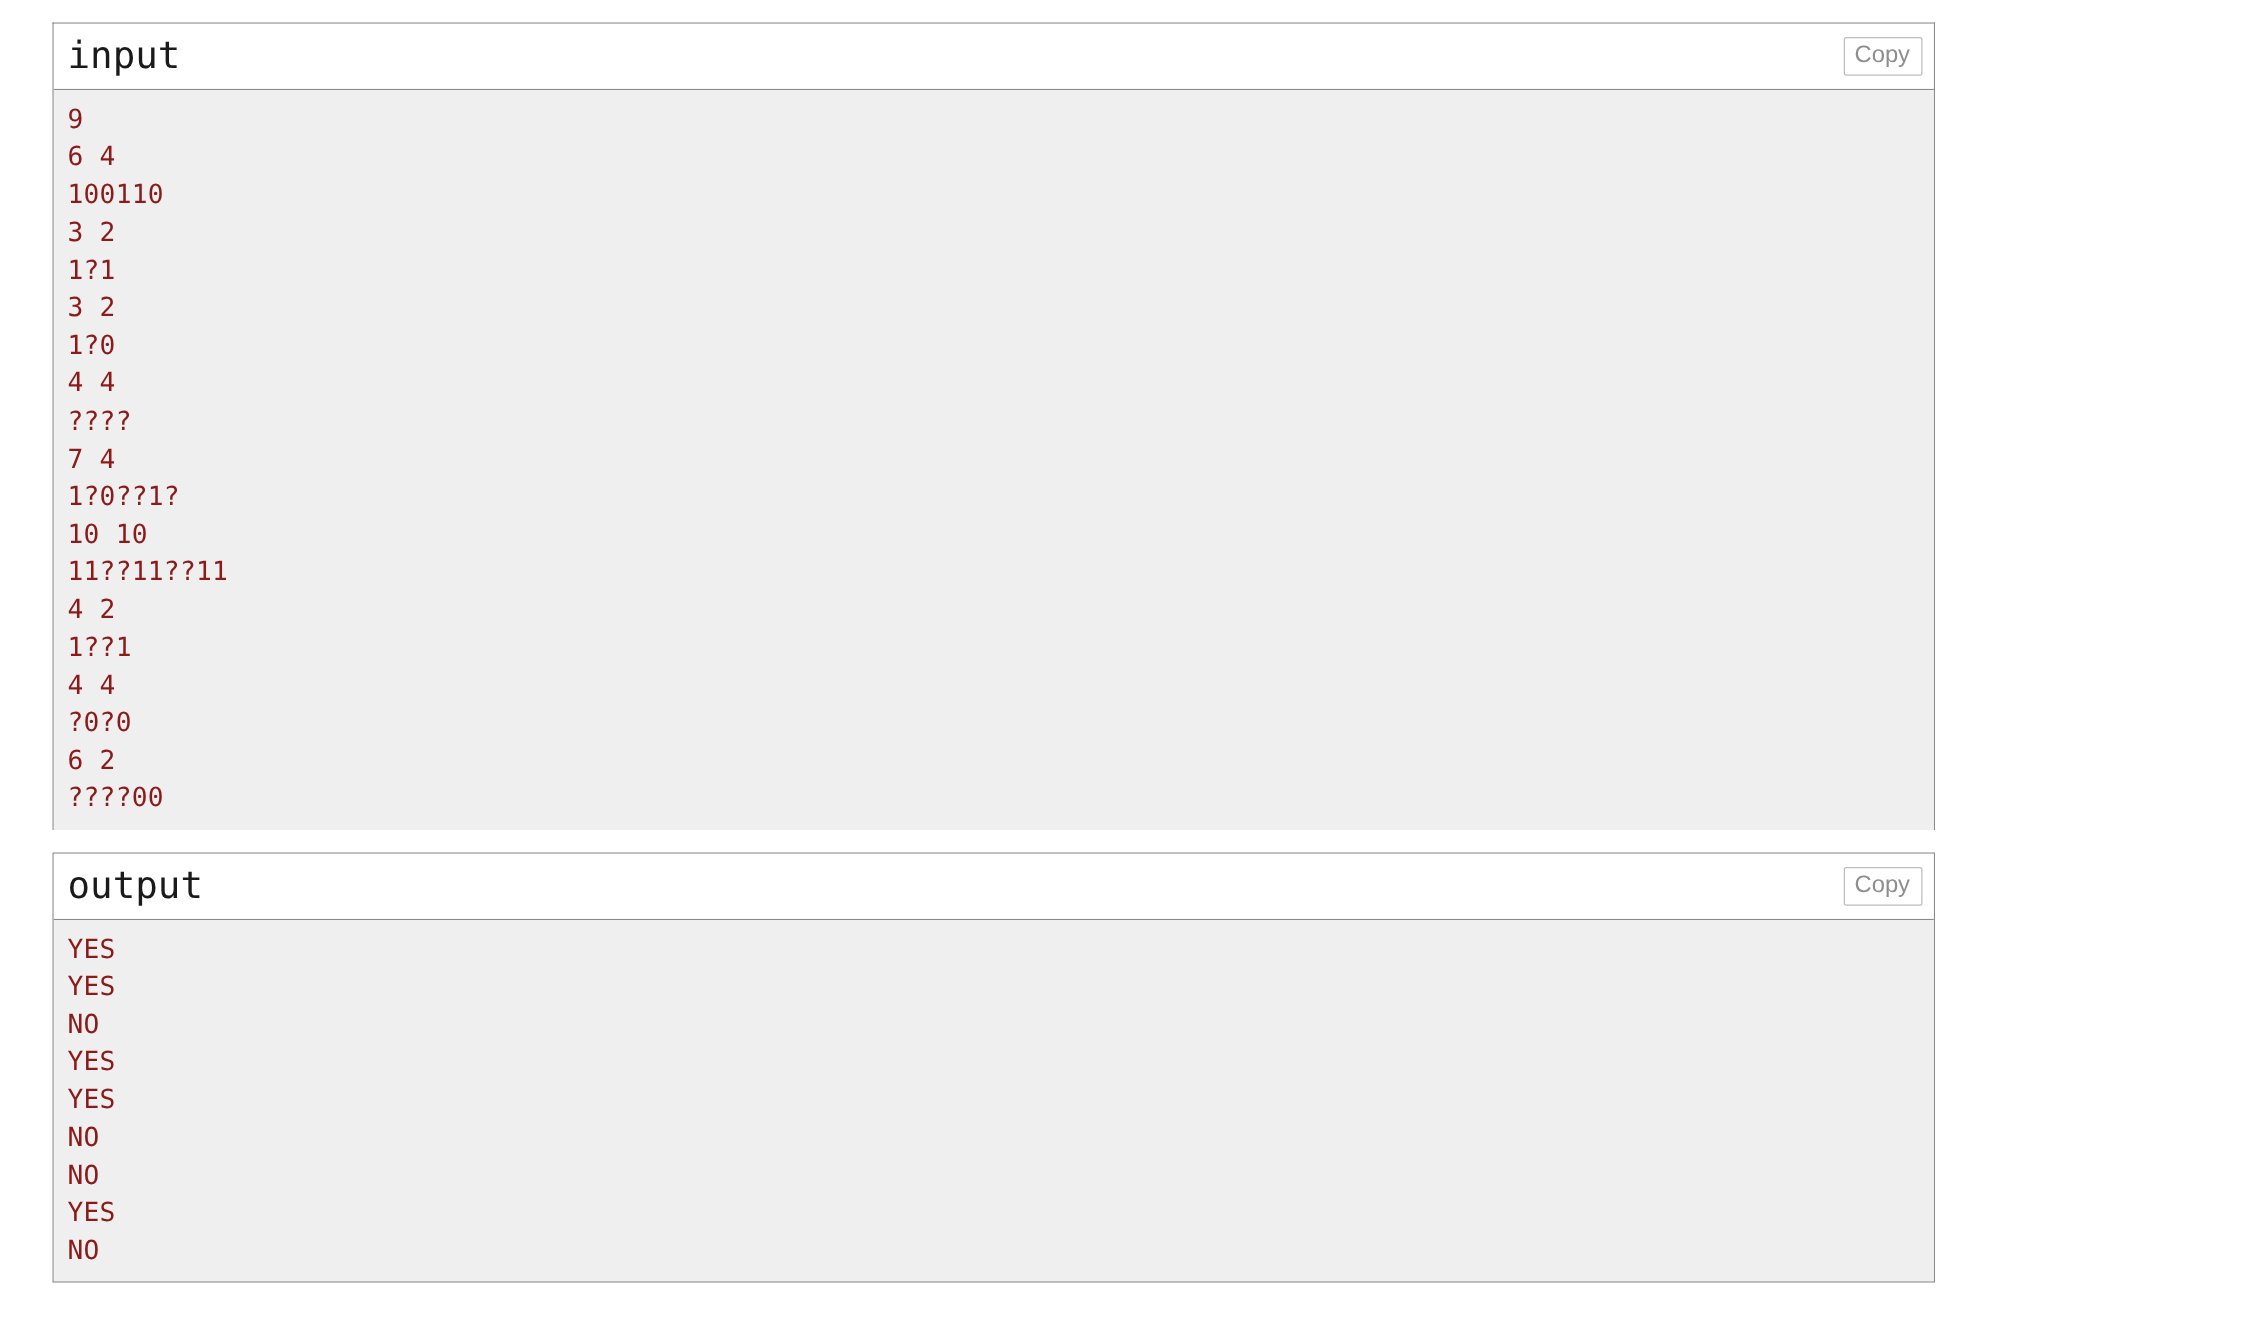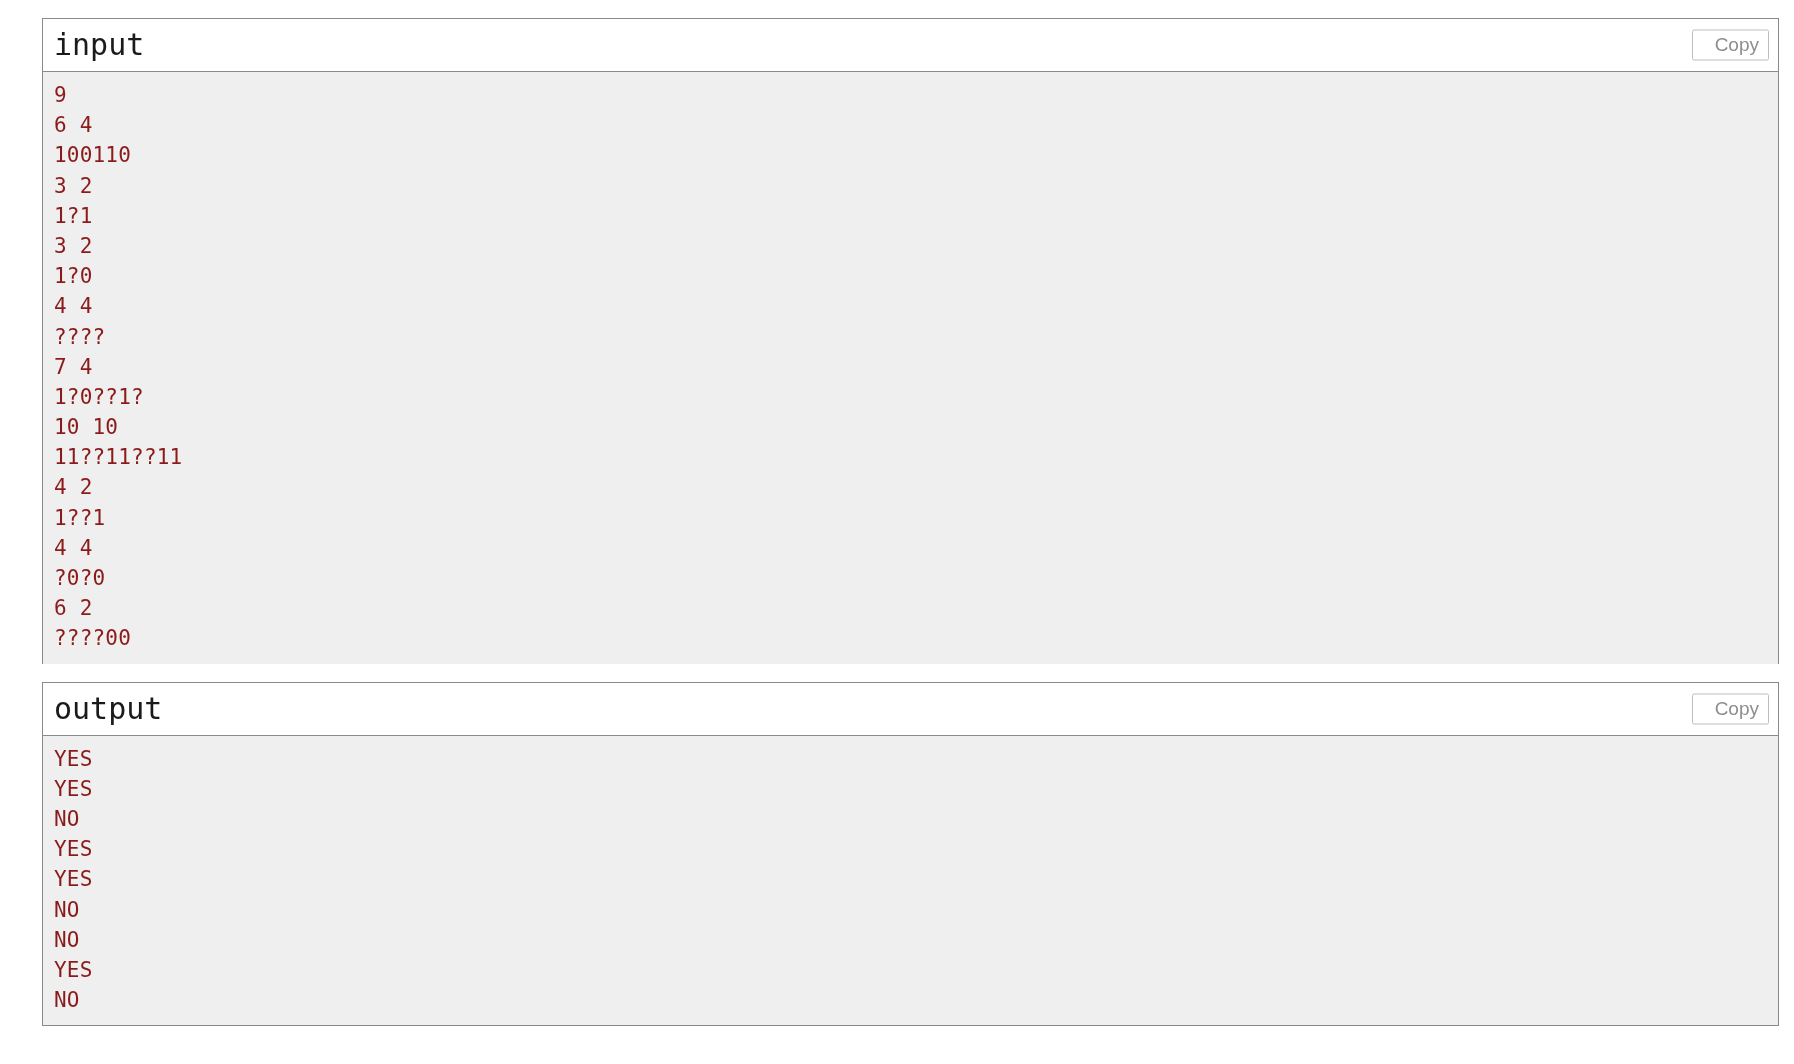--- a/index.html
+++ b/index.html
@@ -24,21 +24,21 @@
     font-family: "Liberation Sans", sans-serif;
     font-size: 23px;
     font-weight: bold;
     color: #212121;
     letter-spacing: 0.1px;
     margin: 0 0 8px 2px;
     line-height: 1.1;
   }
 
   .sample-tests {
-    width: 1737px;
+    width: 1506px;
     border-radius: 31px;
   }
 
   .sample-test {
     border: 1px solid #8a8a8a;
     border-bottom: none;
     box-sizing: border-box;
     background: #ffffff;
   }
   .sample-test.last {
@@ -69,21 +69,21 @@
     right: 9px;
     top: 50%;
     transform: translateY(-50%);
     font-family: "Liberation Sans", sans-serif;
     font-size: 19px;
     line-height: 1;
     color: #8e8e8e;
     background: #ffffff;
     border: 1px solid #bdbdbd;
     border-radius: 2px;
-    padding: 4px 9px 6px 22px;
+    padding: 4px 9px 6px 8px;
     cursor: pointer;
   }
 
   .content {
     background: #efefef;
     border-top: 1px solid #8a8a8a;
     padding: 8px 0 10px 11px;
     font-family: "DejaVu Sans Mono", monospace;
     font-size: 21px;
     line-height: 30.2px;

